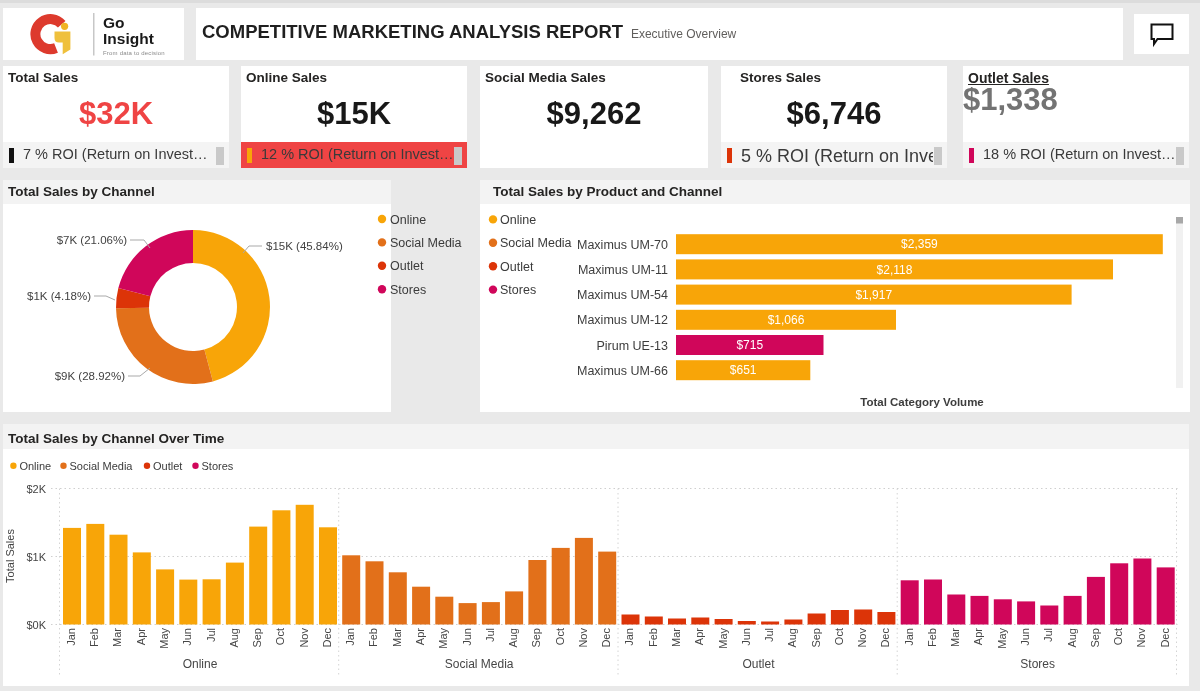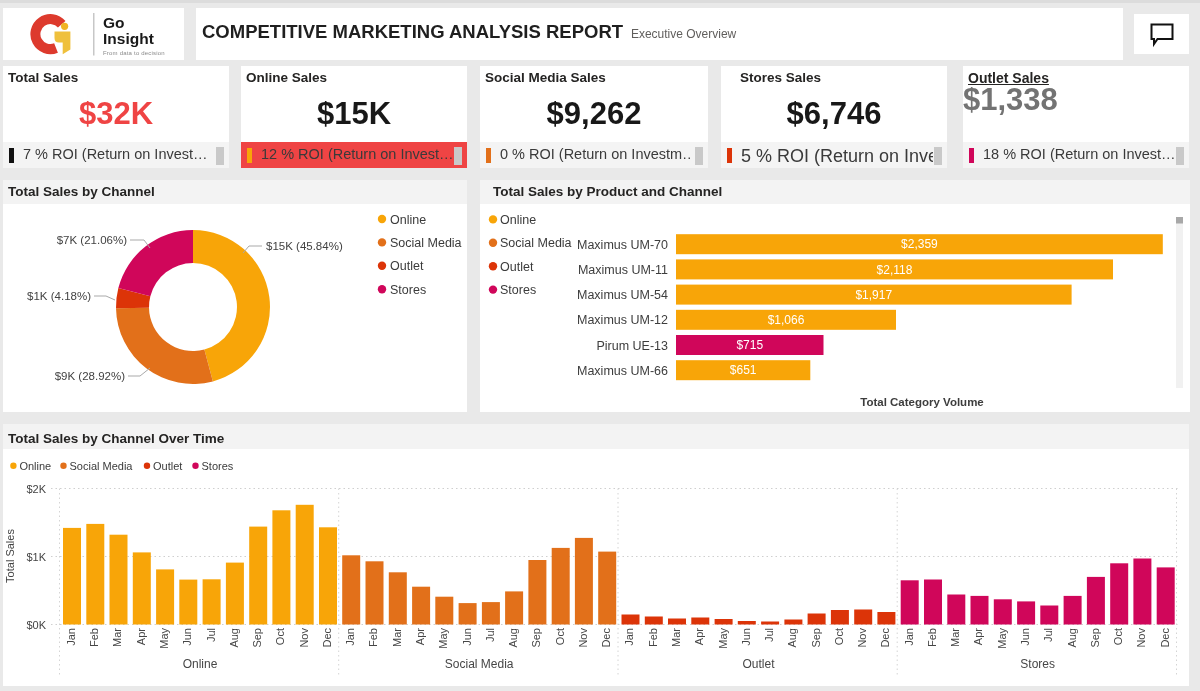--- a/index.html
+++ b/index.html
@@ -58,46 +58,41 @@
   <div style="position:absolute;left:0;top:30px;width:100%;text-align:center;font-weight:bold;font-size:31px;color:#181818;">$15K</div>
   <div style="position:absolute;left:0;top:76px;width:100%;height:26px;background:#ef4444;">
     <div style="position:absolute;left:6px;top:5.5px;width:4.6px;height:15px;background:#F8A508;"></div>
     <div style="position:absolute;left:20px;top:4px;width:192px;font-size:14.5px;color:#3a3a3a;white-space:nowrap;overflow:hidden;">12 % ROI (Return on Invest…</div>
     <div style="position:absolute;right:5px;top:5px;width:8px;height:18px;background:#c9c9c9;"></div>
   </div>
 </div>
 <div class="box" style="left:480px;top:66px;width:228px;height:102px;">
   <div style="position:absolute;left:5px;top:4px;font-weight:bold;font-size:13.5px;color:#252423;">Social Media Sales</div>
   <div style="position:absolute;left:0;top:30px;width:100%;text-align:center;font-weight:bold;font-size:31px;color:#181818;">$9,262</div>
-  <div style="position:absolute;left:0;top:76px;width:100%;height:26px;background:#f4f4f4;">
-    <div style="position:absolute;left:6px;top:5.5px;width:4.6px;height:15px;background:#E2701A;"></div>
-    <div style="position:absolute;left:20px;top:4px;width:192px;font-size:14.5px;color:#3a3a3a;white-space:nowrap;overflow:hidden;">0 % ROI (Return on Investm…</div>
-    <div style="position:absolute;right:5px;top:5px;width:8px;height:18px;background:#c9c9c9;"></div>
-  </div>
 </div>
 <div class="box" style="left:721px;top:66px;width:226px;height:102px;">
   <div style="position:absolute;left:5px;top:4px;font-weight:bold;font-size:13.5px;color:#252423;margin-left:14px;">Stores Sales</div>
   <div style="position:absolute;left:0;top:30px;width:100%;text-align:center;font-weight:bold;font-size:31px;color:#181818;">$6,746</div>
   <div style="position:absolute;left:0;top:76px;width:100%;height:26px;background:#f4f4f4;">
     <div style="position:absolute;left:6px;top:5.5px;width:4.6px;height:15px;background:#DC3408;"></div>
     <div style="position:absolute;left:20px;top:4px;width:192px;font-size:18px;color:#3a3a3a;white-space:nowrap;overflow:hidden;">5 % ROI (Return on Investm…</div>
     <div style="position:absolute;right:5px;top:5px;width:8px;height:18px;background:#c9c9c9;"></div>
   </div>
 </div>
 <div class="box" style="left:963px;top:66px;width:226px;height:102px;">
   <div style="position:absolute;left:5px;top:4px;font-weight:bold;font-size:14px;color:#252423;text-decoration:underline;">Outlet Sales</div>
   <div style="position:absolute;left:0;top:16px;width:100%;text-align:left;font-weight:bold;font-size:31px;color:#737373;">$1,338</div>
   <div style="position:absolute;left:0;top:76px;width:100%;height:26px;background:#f4f4f4;">
     <div style="position:absolute;left:6px;top:5.5px;width:4.6px;height:15px;background:#D0065A;"></div>
     <div style="position:absolute;left:20px;top:4px;width:192px;font-size:14.5px;color:#3a3a3a;white-space:nowrap;overflow:hidden;">18 % ROI (Return on Invest…</div>
     <div style="position:absolute;right:5px;top:5px;width:8px;height:18px;background:#c9c9c9;"></div>
   </div>
 </div>
 
-<div class="box" style="left:3px;top:180px;width:464px;height:232px;">
+<div class="box" style="left:3px;top:180px;width:388px;height:232px;">
   <div style="position:absolute;left:0;top:0;width:100%;height:24px;background:#f3f3f3;"></div>
   <div class="ptitle" style="left:5px;top:4px;">Total Sales by Channel</div>
   <svg width="464" height="232" style="position:absolute;left:0;top:0;">
     <path d="M190.00,50.00 A77,77 0 0 1 209.90,201.38 L201.37,169.50 A44,44 0 0 0 190.00,83.00 Z" fill="#F8A508"></path>
       <path d="M209.90,201.38 A77,77 0 0 1 113.01,128.16 L146.00,127.66 A44,44 0 0 0 201.37,169.50 Z" fill="#E2701A"></path>
       <path d="M113.01,128.16 A77,77 0 0 1 115.35,108.12 L147.34,116.21 A44,44 0 0 0 146.00,127.66 Z" fill="#DC3408"></path>
       <path d="M115.35,108.12 A77,77 0 0 1 190.00,50.00 L190.00,83.00 A44,44 0 0 0 147.34,116.21 Z" fill="#D0065A"></path>
 
 <text x="263" y="70" class="dlab">$15K (45.84%)</text>
 <polyline points="259,66 246,66 240,73" class="lead"></polyline>

